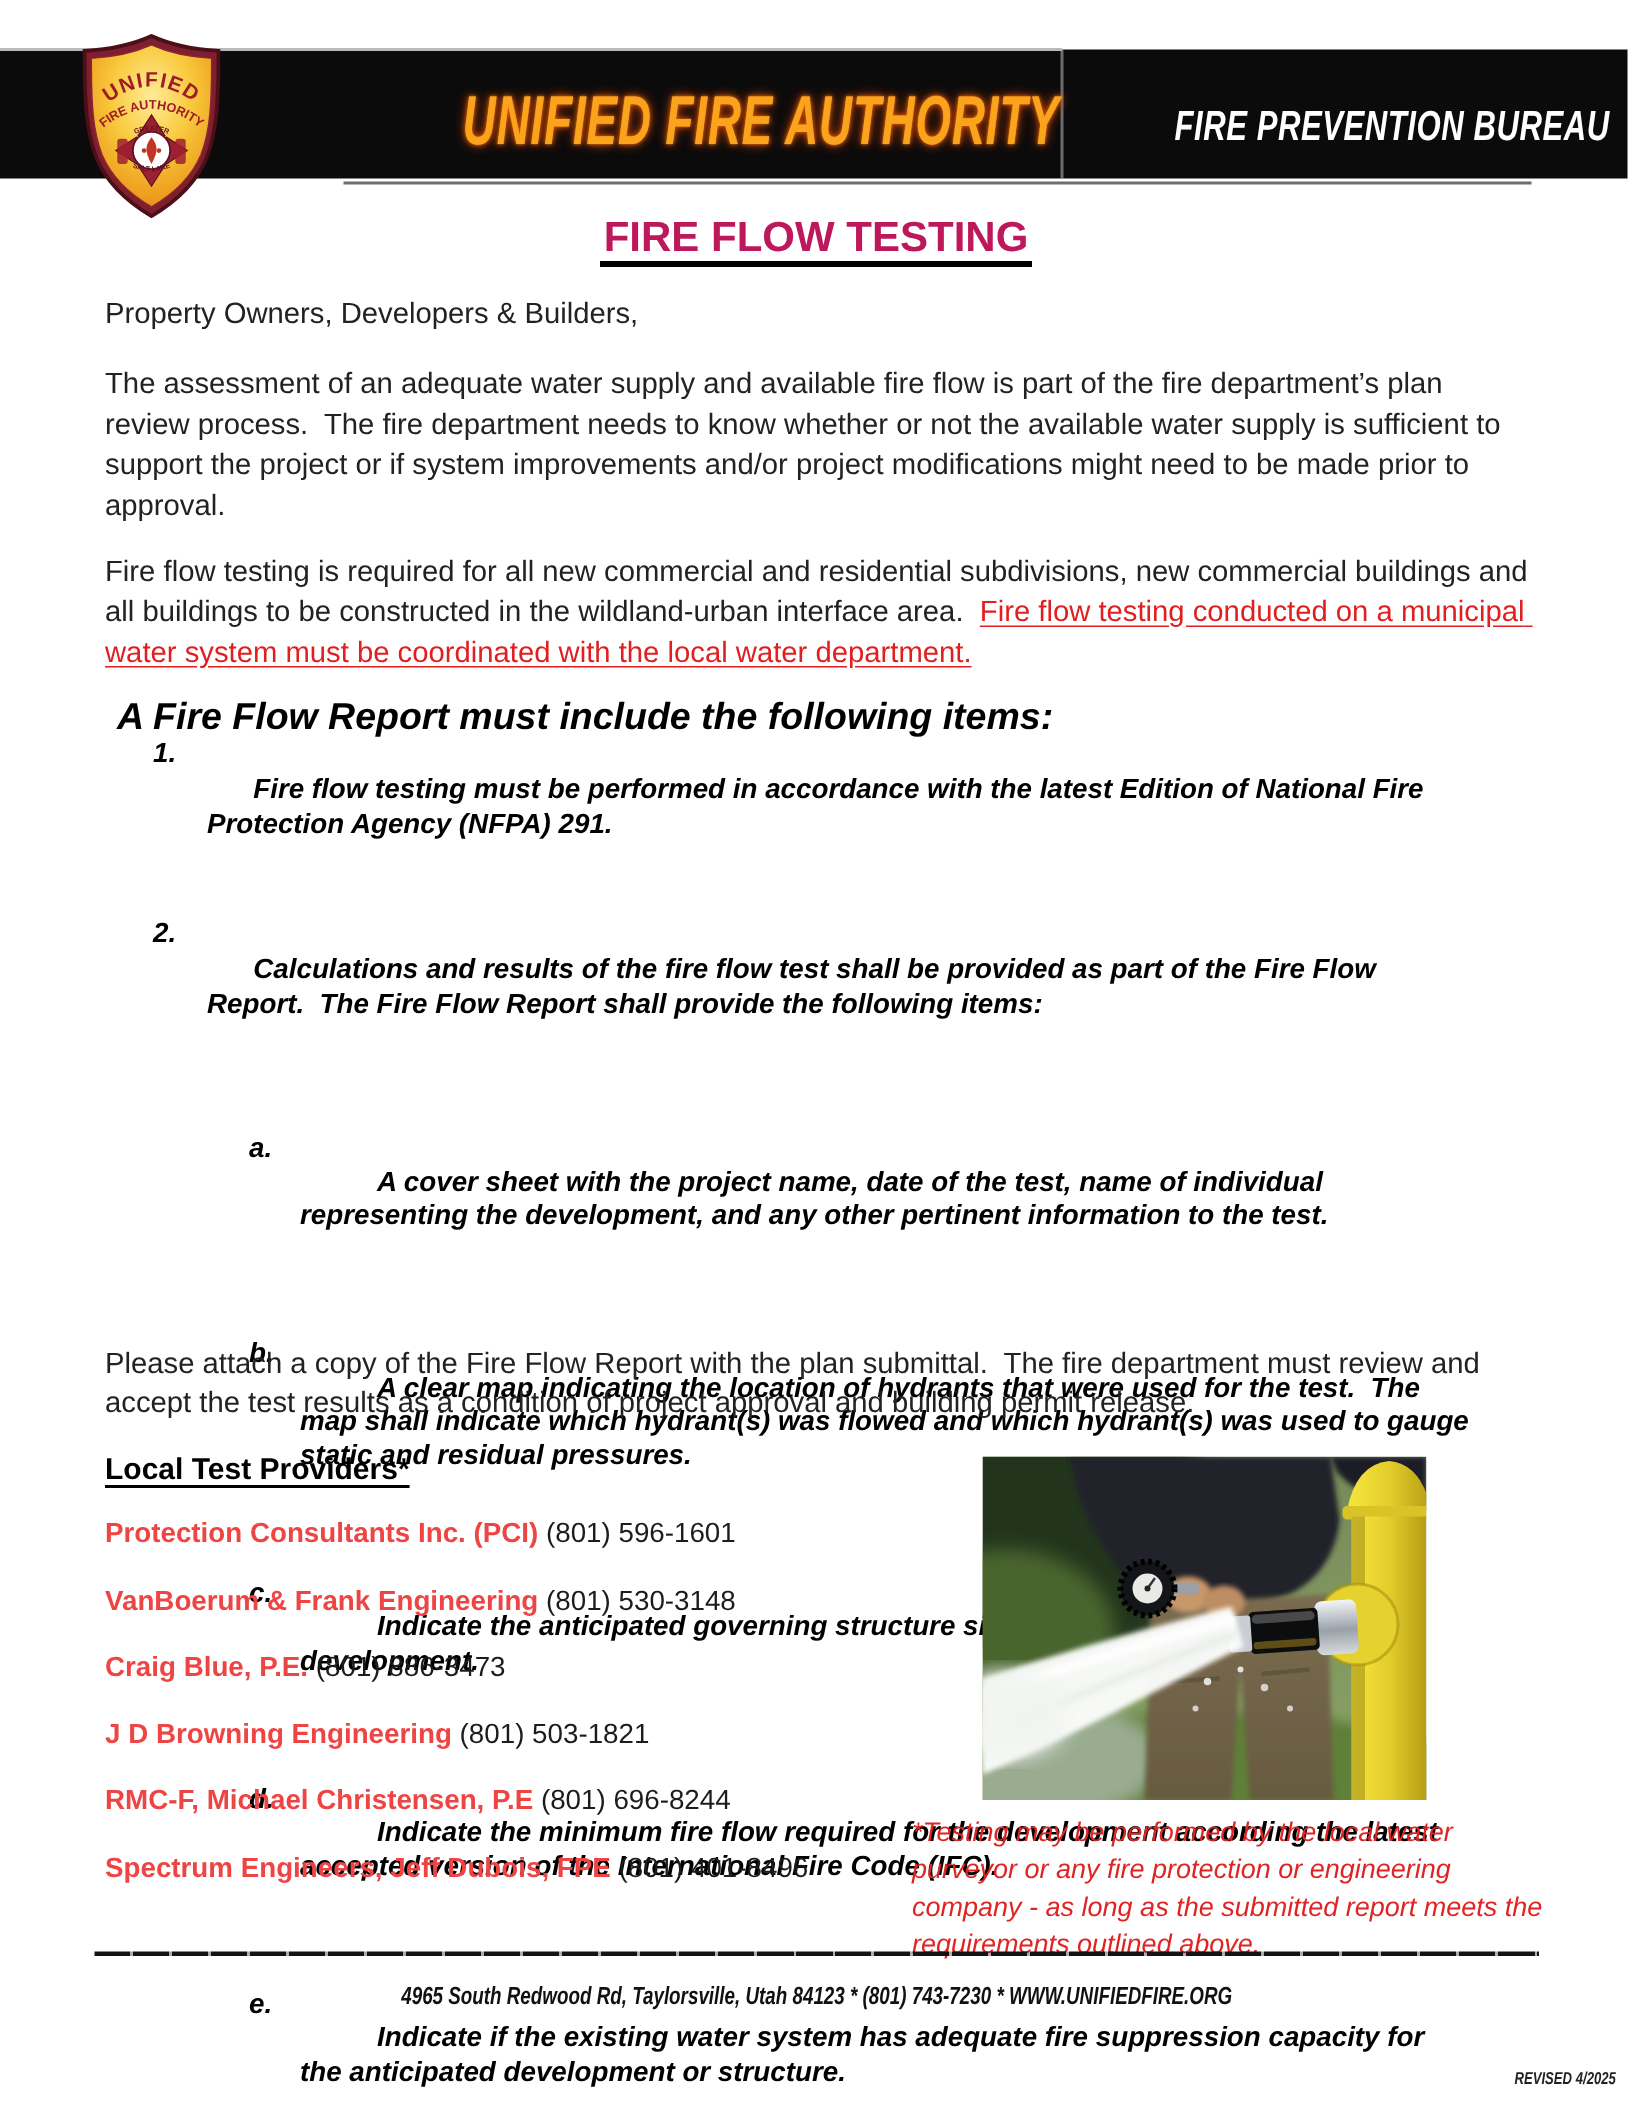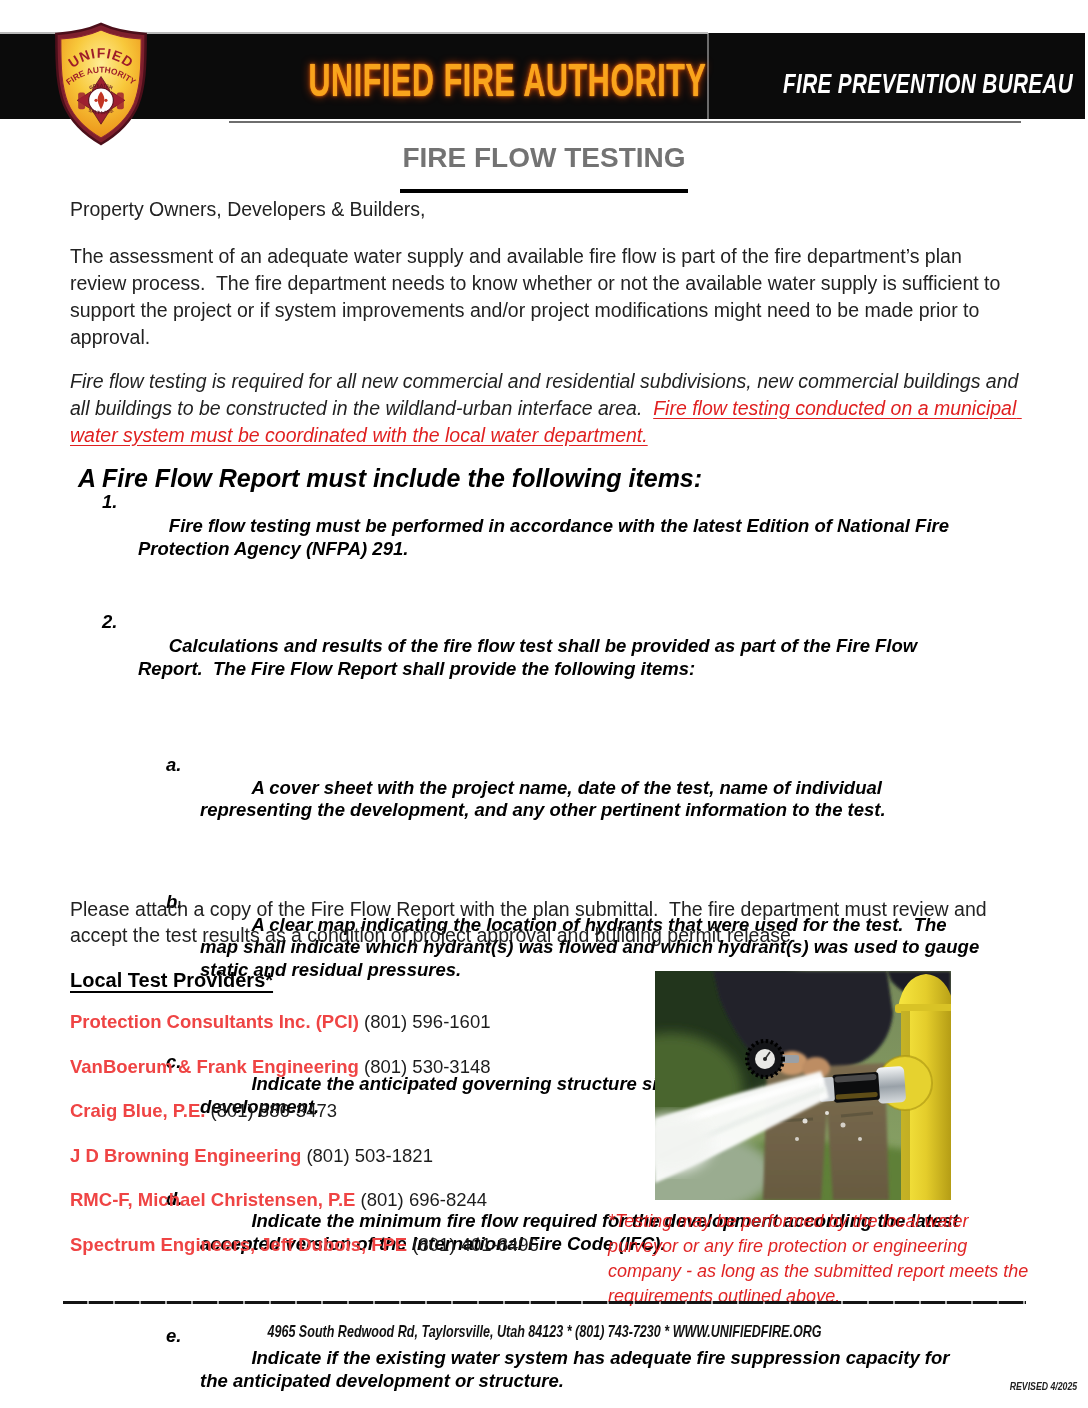--- a/index.html
+++ b/index.html
@@ -10,46 +10,46 @@
     font-family:"Liberation Sans", sans-serif; color:#1c1c1c;
   }
   
   .band { position:absolute; left:0; top:33px; width:1085px; height:86px; background:#0b0b0b; }
   .rule-top { position:absolute; left:0; top:32px; width:708px; height:2px; background:#b9b9b9; }
   .rule-vert { position:absolute; left:707px; top:33px; width:2px; height:86px; background:rgba(190,190,190,.55); }
   .rule-bottom { position:absolute; left:229px; top:121px; width:792px; height:2px; background:#6e6e6e; }
   .badge { position:absolute; left:50px; top:21px; width:102px; height:125px; }
   .org-title {
     position:absolute; left:206px; top:50px; width:500px; height:60px;
-    text-align:right; line-height:60px; white-space:nowrap;
+    text-align:right; line-height:60px; white-space:nowrap;font-style:italic;
   }
   .org-title > span {
     display:inline-block; transform:scaleX(.66); transform-origin:center;
     font-size:46px; font-weight:800; letter-spacing:1px; color:#F9A41C;
     text-shadow:0 0 10px rgba(206,62,0,.95), 0 0 4px rgba(255,130,0,.9), 0 0 1px #ffc35e;
   }
   .bureau {
     position:absolute; left:732px; top:64px; width:350px; height:40px;
     text-align:center; line-height:40px; white-space:nowrap;
   }
   .bureau > span {
     display:inline-block; transform:scaleX(.74); transform-origin:center;
     font-size:28px; font-weight:700; font-style:italic; color:#ffffff; letter-spacing:.5px;
   }
   
   .doc-title { position:absolute; left:0; top:142px; width:1088px; text-align:center; }
   .doc-title > span {
-    display:inline-block; font-size:28px; font-weight:700; color:#737373;
-    border-bottom:4px solid #000; padding:0 2px 15px 2px; letter-spacing:0;
+    display:inline-block; font-size:28px; font-weight:700; color:#be185d;
+    border-bottom:4px solid #000; padding:0 2px 0 2px; letter-spacing:0;
   }
   
   .bodytext { position:absolute; font-size:19.5px; line-height:27px; color:#222; white-space:pre-wrap; }
   .salutation { left:70px; top:196px; width:950px; }
   .para1 { left:70px; top:243px; width:952px; }
-  .para2 { left:70px; top:368px; width:952px;font-style:italic; }
+  .para2 { left:70px; top:368px; width:952px; }
   .red-seg { color:#E02020; text-decoration:underline; text-underline-offset:3px; }
   .closing { left:70px; top:896px; width:952px; line-height:26px; }
   
   .req-heading {
     position:absolute; left:78px; top:464px; font-size:25px; font-weight:700; font-style:italic; color:#000;
   }
   .req-list { position:absolute; left:102px; top:490px; width:880px; }
   .req-item { position:relative; padding-left:36px; font-size:18.5px; font-weight:700; font-style:italic;
               line-height:23.5px; color:#000; white-space:pre-wrap; margin-bottom:26px; }
   .req-num { position:absolute; left:0; top:0; }

